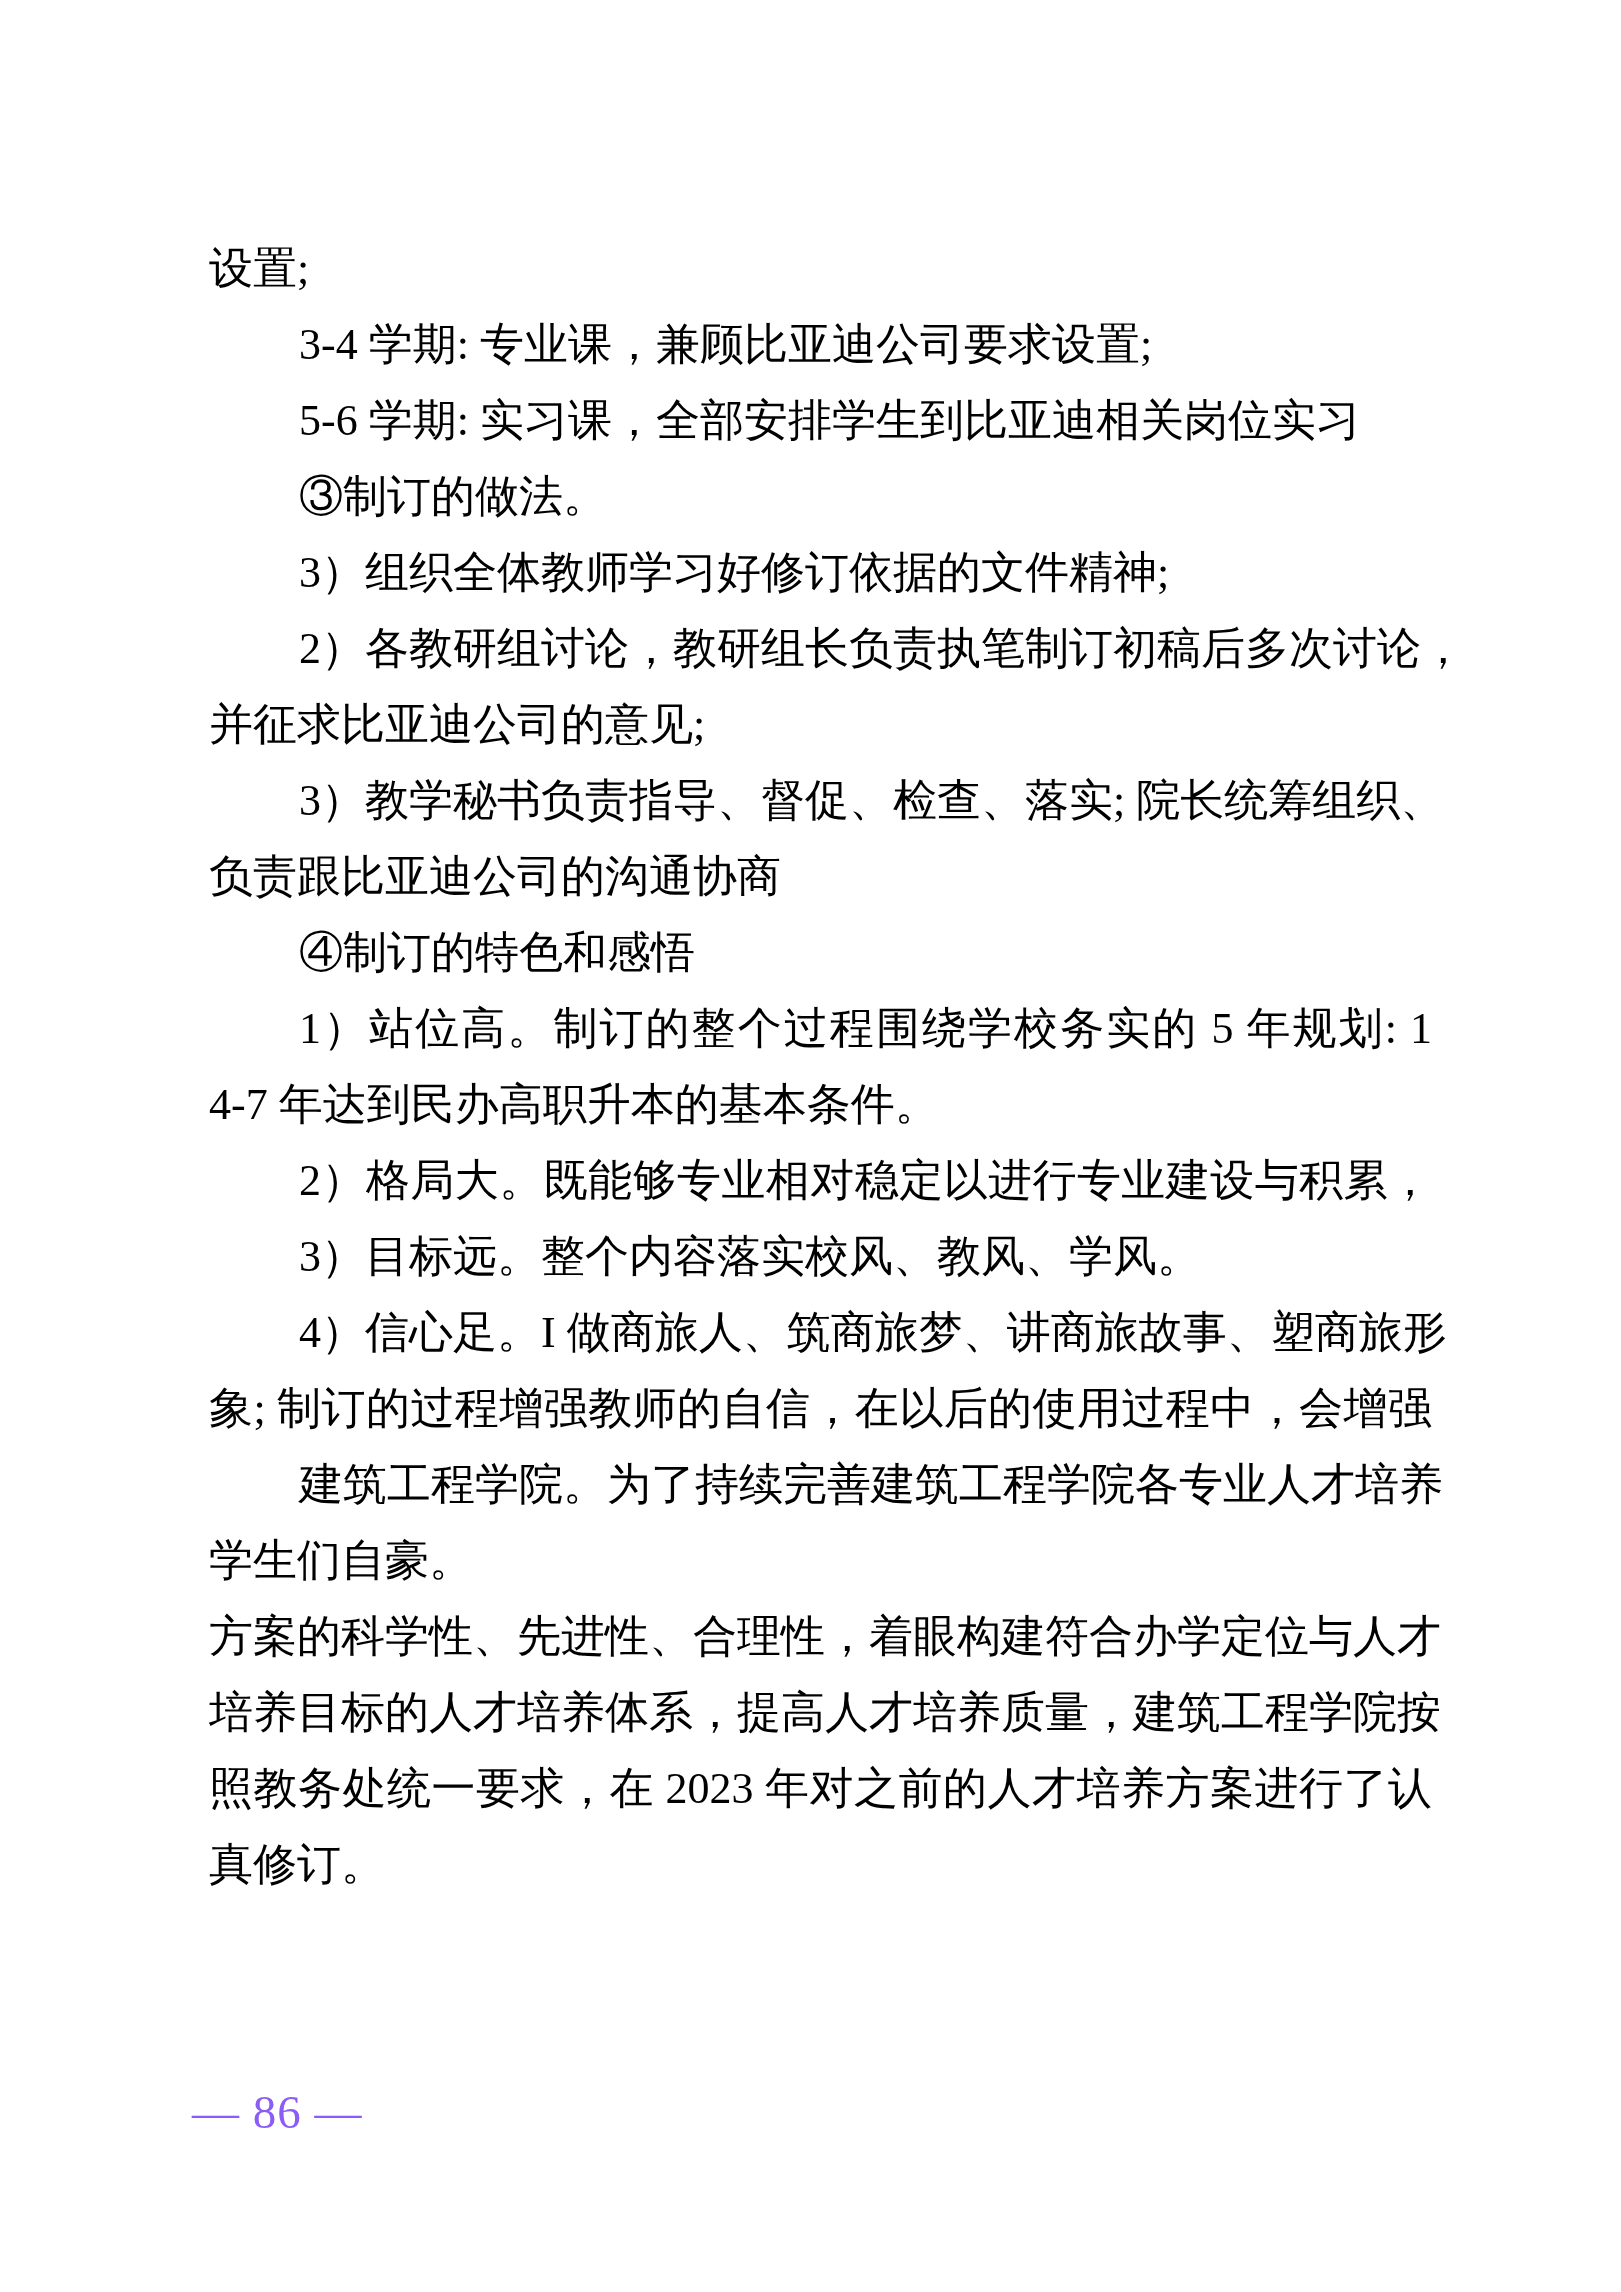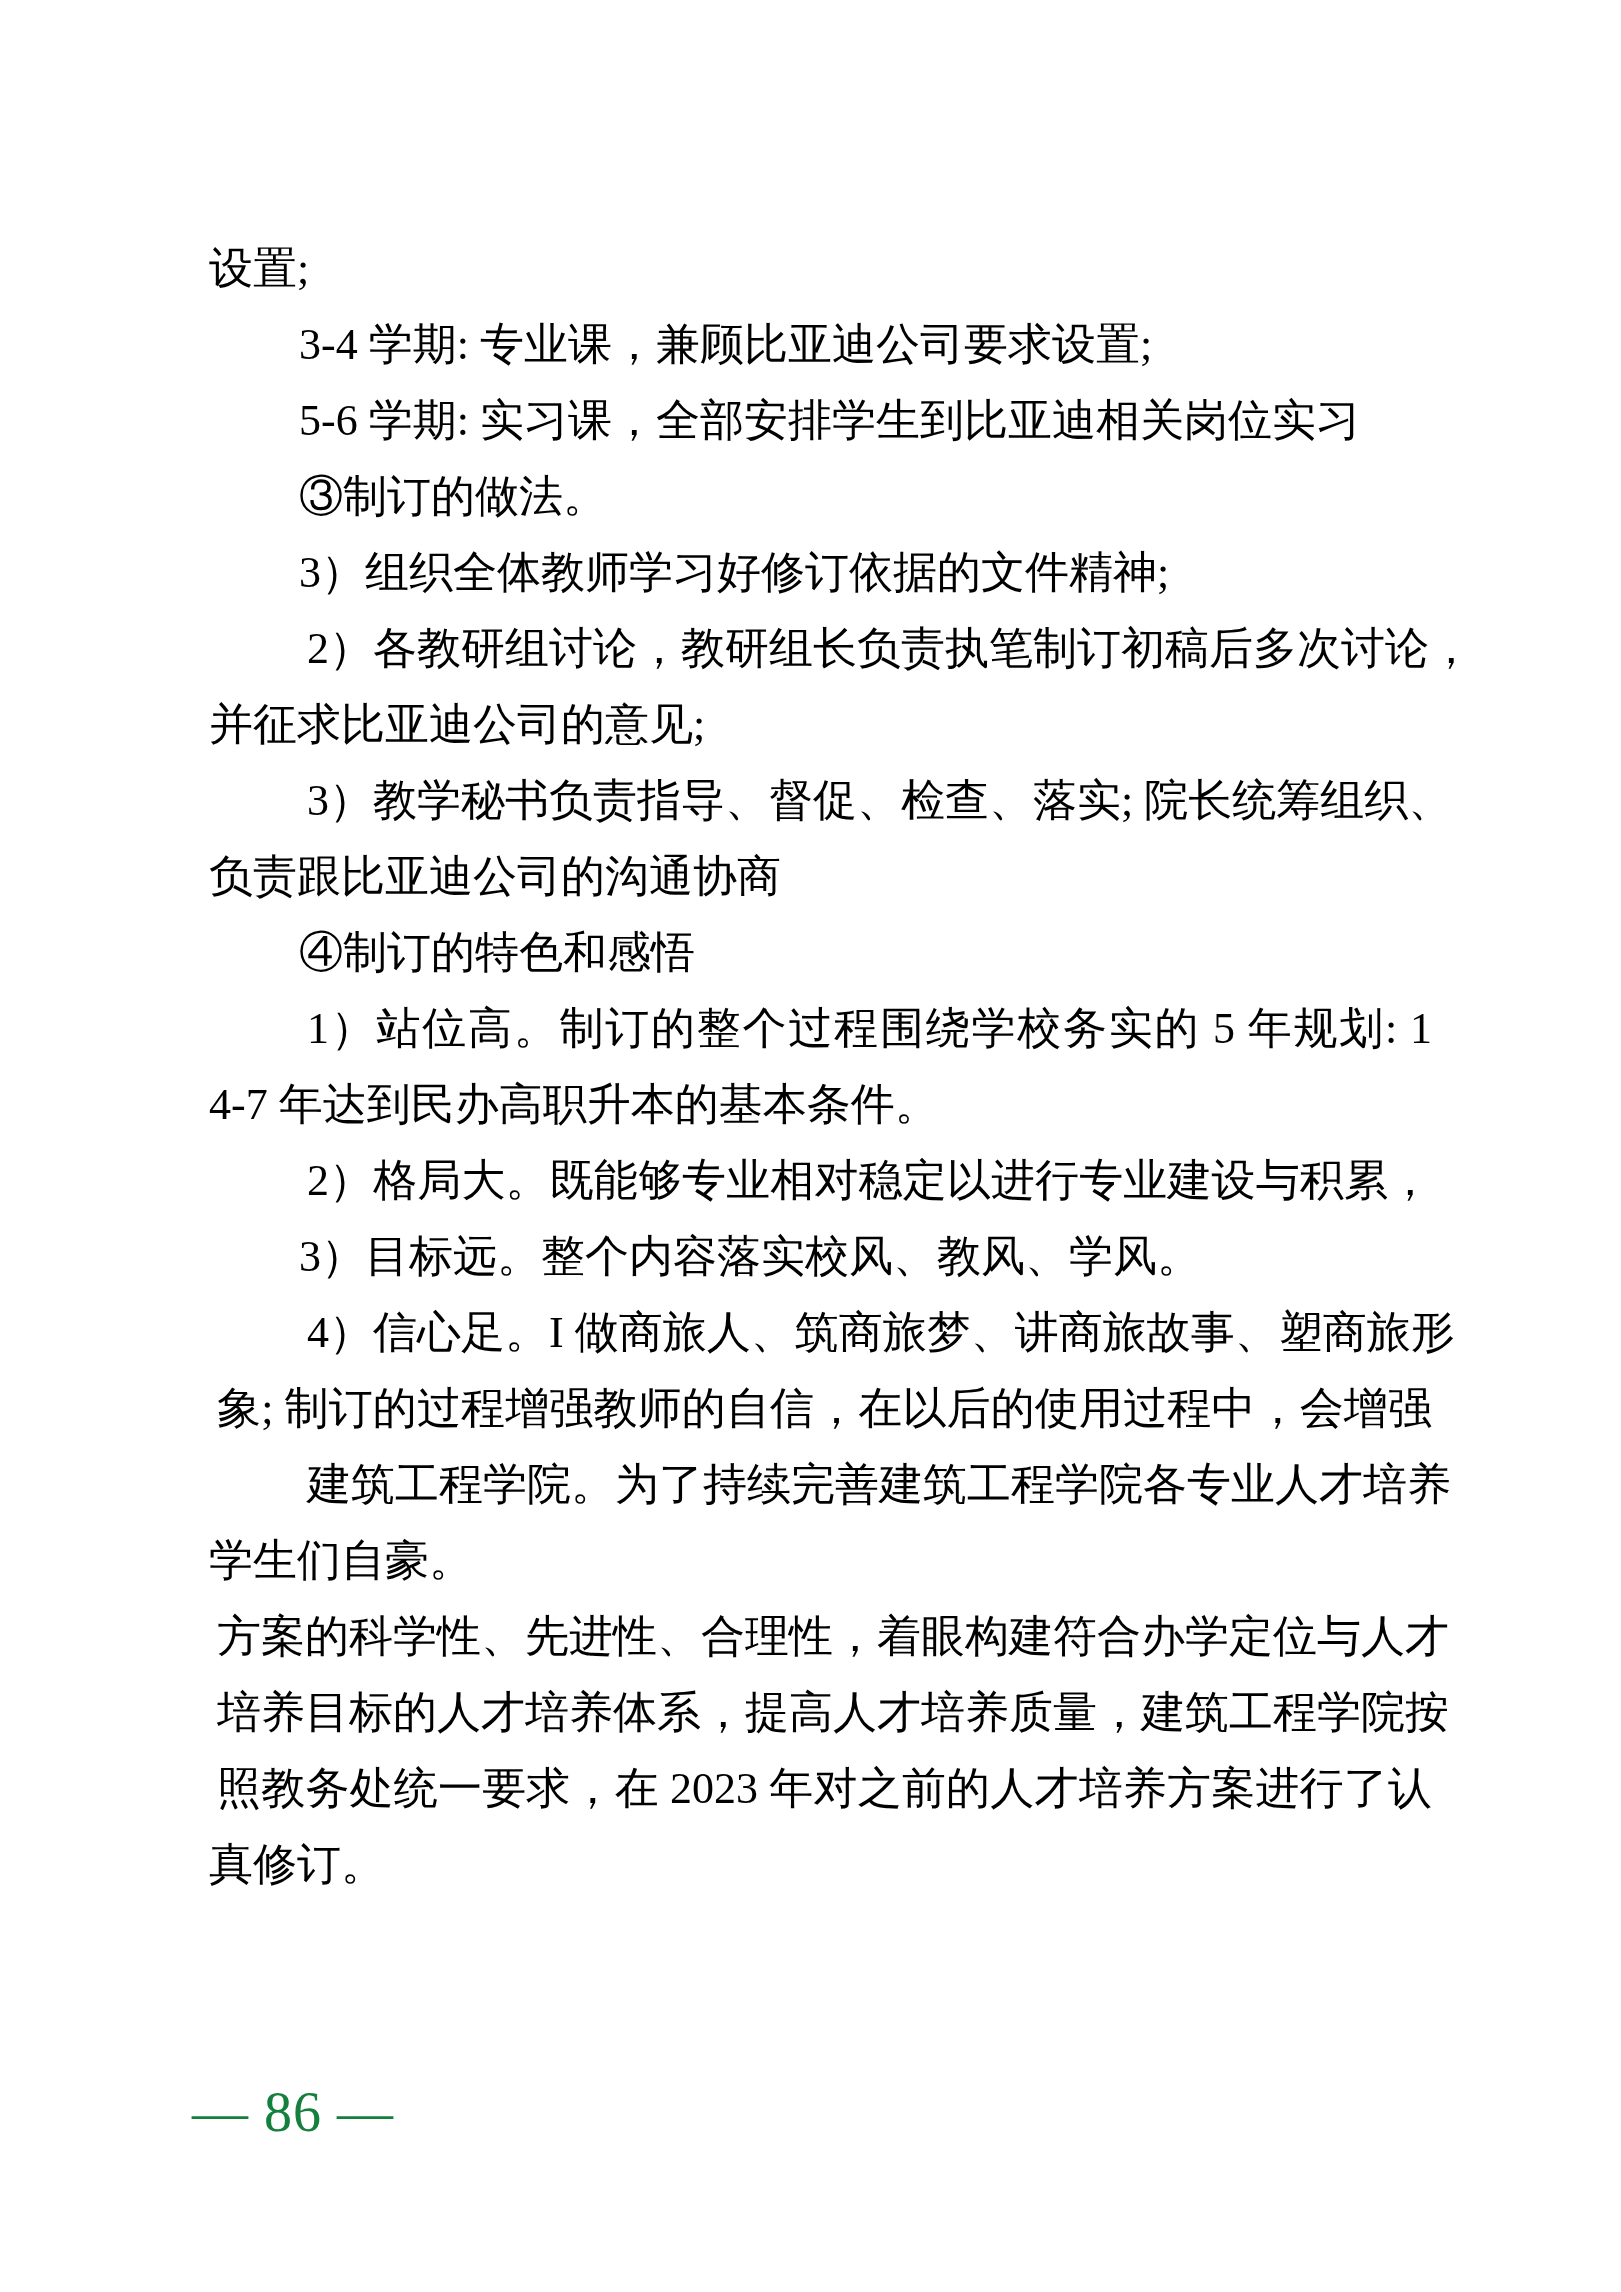--- a/index.html
+++ b/index.html
@@ -30,31 +30,30 @@
     white-space: nowrap;
     color: #000000;
   }
   .indent {
     padding-left: 90px;
   }
   .fill {
     text-align: justify;
     text-align-last: justify;
     text-justify: inter-character;
-    margin-left: 8px;
   }
   .page-number {
     position: absolute;
     left: 192px;
     top: 2084px;
     height: 57px;
     line-height: 57px;
-    font-size: 56px;
+    font-size: 47px;
     letter-spacing: 1px;
-    color: #15803d;
+    color: #8b5cf6;
   }
 </style>
 </head>
 <body>
 
 <div class="page">
   <div class="doc-body">
     <div class="line">设置;</div>
     <div class="line indent">3-4 学期: 专业课，兼顾比亚迪公司要求设置;</div>
     <div class="line indent">5-6 学期: 实习课，全部安排学生到比亚迪相关岗位实习</div>

